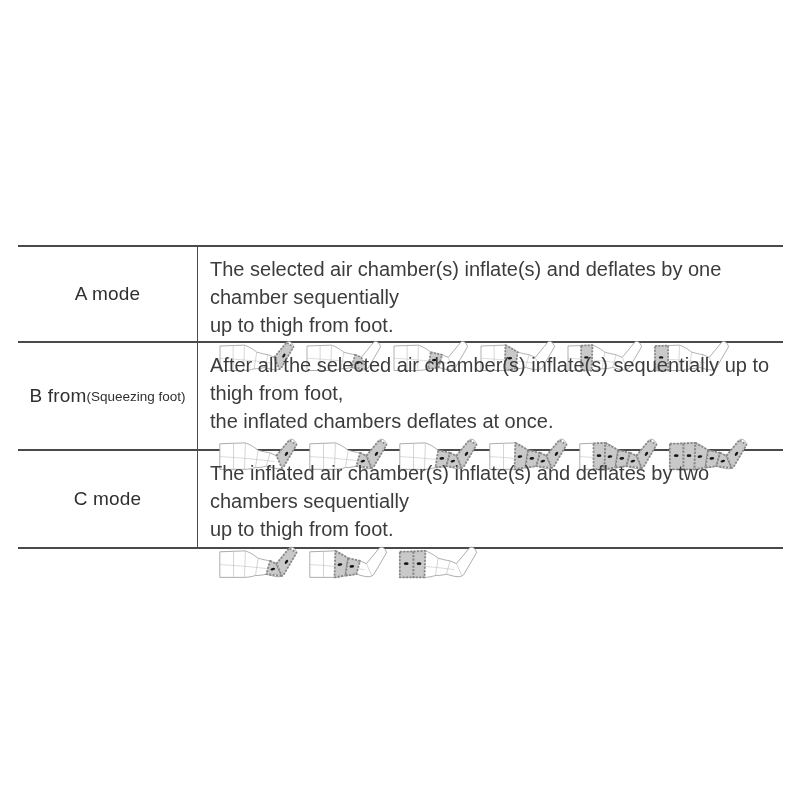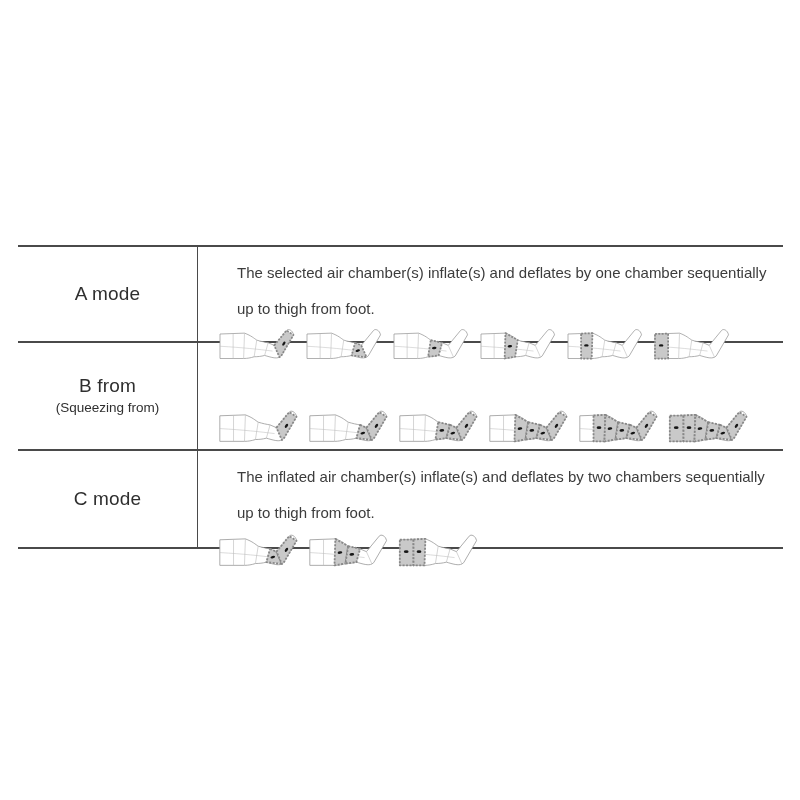--- a/index.html
+++ b/index.html
@@ -24,21 +24,21 @@
   }
   .mode-row:last-child{border-bottom:none;}
   .row-a{height:94px;}
   .row-b{height:106px;}
   .row-c{height:96px;}
   .label-cell{
     width:179px;
     flex:0 0 179px;
     border-right:1px solid #4a4a4a;
     display:flex;
-    flex-direction:column;
+    flex-direction:row;
     align-items:center;
     justify-content:center;
     text-align:center;
     color:#2f2f2f;
   }
   .mode-title{
     font-size:19px;
     line-height:22px;
     letter-spacing:0.2px;
   }
@@ -50,24 +50,23 @@
   }
   .desc-cell{
     flex:1 1 auto;
     padding:8px 2px 0 12px;
     display:flex;
     flex-direction:column;
     color:#3c3c3c;
     min-width:0;
   }
   .mode-description{
-    font-size:15px;
-    line-height:36px;
+    font-size:20px;
+    line-height:28px;
     white-space:pre-line;
-    margin-left:27px;
   }
   .leg-sequence{
     display:flex;
     align-items:flex-end;
     gap:6px;
     margin-top:auto;
     padding-left:8px;
   }
   .row-a .leg-sequence{padding-bottom:1px;}
   .row-b .leg-sequence{padding-bottom:4px;}
@@ -156,23 +155,25 @@
             <polygon points="2,8 17,7.6 17,36 2,36" fill="#c9c9c9" stroke="#878787" stroke-width="2" stroke-dasharray="2.2 1.6" stroke-linejoin="round"></polygon>
             <ellipse cx="9" cy="21" rx="2.6" ry="1.4" fill="#161616" transform="rotate(0 9 21)"></ellipse>
           </svg>
         </div>
     </div>
   </div>
 
   <div class="mode-row row-b">
     <div class="label-cell">
       <div class="mode-title">B from</div>
-      <div class="mode-sub">(Squeezing from)</div>
+      <div class="mode-sub">(Squeezing foot)</div>
     </div>
     <div class="desc-cell">
+      <div class="mode-description">After all the selected air chamber(s) inflate(s) sequentially up to thigh from foot,
+the inflated chambers deflates at once.</div>
       <div class="leg-sequence">
           <svg class="leg" viewBox="0 0 92 40" preserveAspectRatio="xMidYMax meet">
             <path d="M2,8 L30,7 C38,10 41,13 44,15 C49,16.5 53,17.3 57,18 L64,21 L78,4 C80,1.5 85,3.5 86,9 L72,33 L70,34.5 C66,36.5 60,34.5 53,32.5 C49,33.6 45,34 41,34 C37,35.3 33,36 29,36 L2,36 Z" fill="#ffffff" stroke="#9b9b9b" stroke-width="0.9" stroke-linejoin="round"></path>
             <line x1="17" y1="7.6" x2="17" y2="36" stroke="#bdbdbd" stroke-width="0.7"></line>
             <line x1="30" y1="7" x2="29" y2="36" stroke="#bdbdbd" stroke-width="0.7"></line>
             <line x1="44" y1="15" x2="41" y2="34" stroke="#bdbdbd" stroke-width="0.7"></line>
             <line x1="57" y1="18" x2="53" y2="32.5" stroke="#bdbdbd" stroke-width="0.7"></line>
             <line x1="64" y1="21" x2="70" y2="34.5" stroke="#bdbdbd" stroke-width="0.7"></line>
             <path d="M2,22 C28,23.5 46,25.5 62,27.5" fill="none" stroke="#bdbdbd" stroke-width="0.6"></path>
             <polygon points="64,21 78,4 86,9 72,33 70,34.5" fill="#c9c9c9" stroke="#878787" stroke-width="2" stroke-dasharray="2.2 1.6" stroke-linejoin="round"></polygon>

